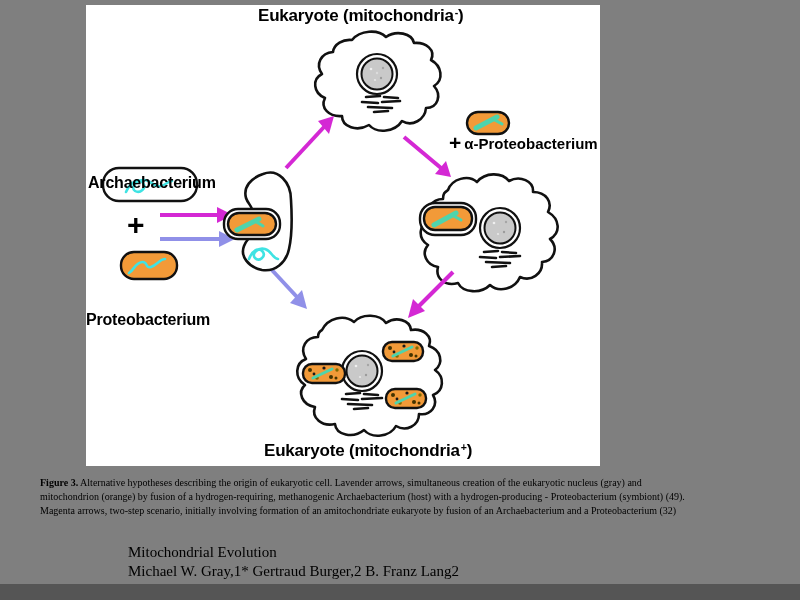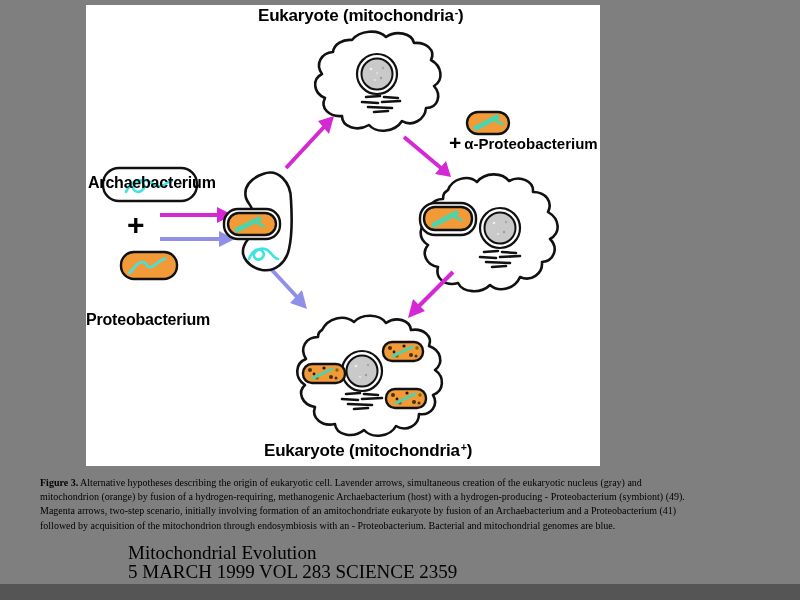--- a/index.html
+++ b/index.html
@@ -21,21 +21,21 @@
   #alpha-label .plus{font-size:21px;font-weight:bold;vertical-align:-1px;margin-right:3px;}
   #alpha-label .nm{font-size:15px;font-weight:bold;}
   #caption{
     position:absolute;left:40px;top:476px;width:750px;
     font-family:"Liberation Serif",serif;font-size:10px;line-height:14.2px;color:#000;
   }
   #caption .cap-line{white-space:nowrap;}
   #caption .figlab{font-weight:bold;}
   #citation{
     position:absolute;left:128px;top:543px;
-    font-family:"Liberation Serif",serif;font-size:19px;line-height:19px;color:#000;
+    font-family:"Liberation Serif",serif;font-size:15px;line-height:19px;color:#000;
   }
   
   .outline{fill:#ffffff;stroke:var(--c-ink,#111);stroke-width:2.6;stroke-linejoin:round;}
   .capsule-orange{fill:var(--c-orange,#f29a38);stroke:var(--c-ink,#111);stroke-width:2.4;}
   .capsule-white{fill:#ffffff;stroke:var(--c-ink,#111);stroke-width:2.4;}
   .pocket{fill:#ffffff;stroke:var(--c-ink,#111);stroke-width:2.4;}
   .nuc-outer{fill:#ffffff;stroke:var(--c-ink,#111);stroke-width:2.2;}
   .nuc-inner{fill:var(--c-nucleus,#c9c9c9);stroke:var(--c-ink,#111);stroke-width:2;}
   .scribble{stroke:var(--c-ink,#111);stroke-width:2.6;stroke-linecap:round;fill:none;}
   .dna{stroke:var(--c-cyan,#3fe3e3);stroke-width:2.6;fill:none;stroke-linecap:round;}
@@ -226,21 +226,21 @@
     <span class="plus">+</span><span class="nm">α-Proteobacterium</span>
   </div>
 
   <div class="lbl cell-title" style="left:264px;top:441px;">
     <span>Eukaryote (mitochondria</span><sup>+</sup><span>)</span>
   </div>
 
   <div id="caption">
     <div class="cap-line"><span class="figlab">Figure 3.</span><span> Alternative hypotheses describing the origin of eukaryotic cell. Lavender arrows, simultaneous creation of the eukaryotic nucleus (gray) and</span></div>
     <div class="cap-line">mitochondrion (orange) by fusion of a hydrogen-requiring, methanogenic Archaebacterium (host) with a hydrogen-producing - Proteobacterium (symbiont) (49).</div>
-    <div class="cap-line">Magenta arrows, two-step scenario, initially involving formation of an amitochondriate eukaryote by fusion of an Archaebacterium and a Proteobacterium (41)</div>
-    <div class="cap-line">followed by acquisition of the mitochondrion through endosymbiosis with an - Proteobacterium. Bacterial and mitochondrial genomes are blue.</div>
+    <div class="cap-line">Magenta arrows, two-step scenario, initially involving formation of an amitochondriate eukaryote by fusion of an Archaebacterium and a Proteobacterium (32)</div>
   </div>
 
   <div id="citation">
     <div>Mitochondrial Evolution</div>
+    <div>Michael W. Gray,1* Gertraud Burger,2 B. Franz Lang2</div>
     <div>5 MARCH 1999 VOL 283 SCIENCE 2359</div>
   </div>
 </div>
 
 </body></html>

